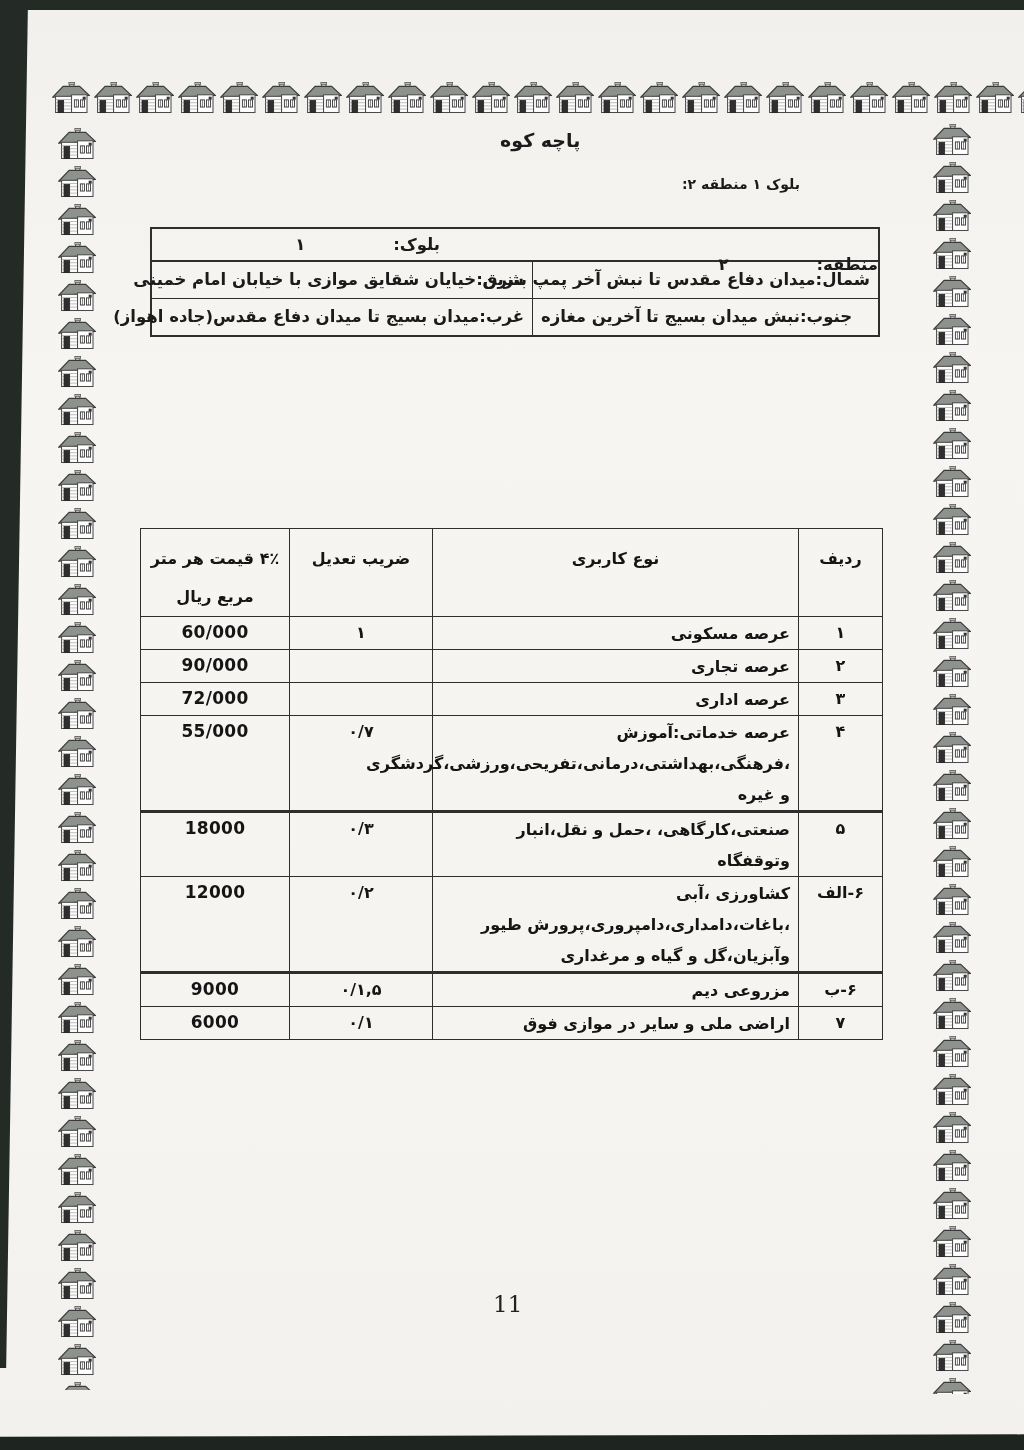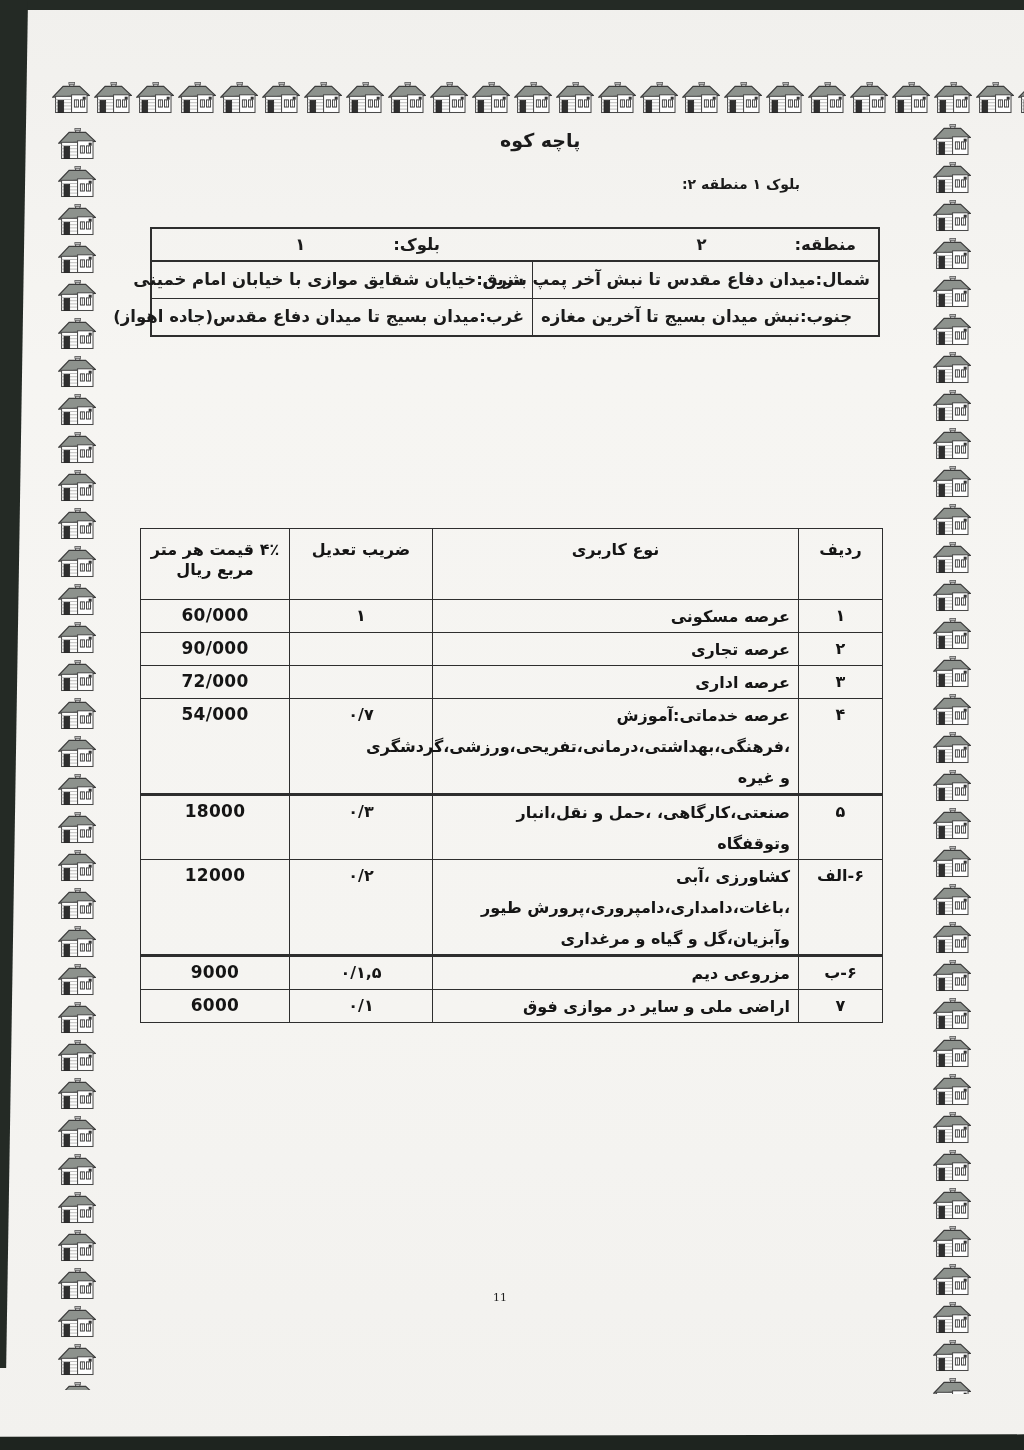--- a/index.html
+++ b/index.html
@@ -37,21 +37,21 @@
   }
 
   
   .loc-table {
     position:absolute; top:227px; left:150px; width:726px;
     border:2px solid #2e2e2e; background:transparent;
     direction:rtl; font-size:16.5px; font-weight:bold;
   }
   .t1-row1 { position:relative; height:31px; border-bottom:1.5px solid #2e2e2e; }
   .t1-pair { position:absolute; top:0; line-height:31px; white-space:nowrap; }
-  .t1-pair-region { right:22px; }
+  .t1-pair-region { right:0;margin-top:20px; }
   .t1-pair-block  { right:438px; }
   .t1-value { margin-right:88px; }
   .t1-grid { display:grid; grid-template-columns:346px 380px; direction:rtl; }
   .t1-cell {
     border-top:1.5px solid #2e2e2e; min-height:36px; line-height:36px;
     text-align:left; padding:0 8px; white-space:nowrap;
   }
   .t1-cell.west-col { border-left:none; }
   .t1-grid .t1-cell:first-child { border-left:1.5px solid #2e2e2e; }
 
@@ -62,34 +62,34 @@
     direction:rtl; font-size:16px; font-weight:bold; color:#151515;
   }
   .price-table col.c-row   { width:84px; }
   .price-table col.c-usage { width:366px; }
   .price-table col.c-coef  { width:143px; }
   .price-table col.c-price { width:149px; }
   .price-table th, .price-table td {
     border:1.6px solid #2e2e2e; padding:0 8px; vertical-align:top;
   }
   .price-table thead tr { height:71px; }
-  .price-table th { font-weight:bold; text-align:center; padding-top:11px; line-height:20px; }
+  .price-table th { font-weight:bold; text-align:center; padding-top:11px; line-height:38px; }
   .price-table td { line-height:29px; padding-top:1px; }
   .price-table td.cell-row   { text-align:center; }
   .price-table td.cell-usage { text-align:right; line-height:31px; }
   .price-table td.cell-coef  { text-align:center; }
   .price-table td.cell-price { text-align:center; direction:ltr; font-size:17px; letter-spacing:0.3px;margin-left:36px; }
   tr.h29 { height:29px; } tr.h30 { height:30px; }
   tr.h93 { height:93px; } tr.h61 { height:61px; }
   tr.thick-top td { border-top-width:3px; }
 
   
   .page-number {
     position:absolute; top:1291px; left:493px;
-    font-family:"DejaVu Serif", serif; font-size:11px; color:#222;
+    font-family:"DejaVu Serif", serif; font-size:23px; color:#222;
   }
 </style>
 </head>
 <body>
 
 <div class="edge-top"></div>
 <div class="edge-left"></div>
 <div class="edge-bottom"></div>
 
 <div class="houses-top">
@@ -1532,21 +1532,21 @@
     <tr class="h29">
       <td class="cell-row">۳</td>
       <td class="cell-usage">عرصه اداری</td>
       <td class="cell-coef"></td>
       <td class="cell-price">72/000</td>
     </tr>
     <tr class="h93">
       <td class="cell-row">۴</td>
       <td class="cell-usage">عرصه خدماتی:آموزش ،فرهنگی،بهداشتی،درمانی،تفریحی،ورزشی،گردشگری و غیره</td>
       <td class="cell-coef">۰/۷</td>
-      <td class="cell-price">54/000</td>
+      <td class="cell-price">55/000</td>
     </tr>
     <tr class="h29 thick-top">
       <td class="cell-row">۵</td>
       <td class="cell-usage">صنعتی،کارگاهی، ،حمل و نقل،انبار وتوقفگاه</td>
       <td class="cell-coef">۰/۳</td>
       <td class="cell-price">18000</td>
     </tr>
     <tr class="h61">
       <td class="cell-row">۶-الف</td>
       <td class="cell-usage">کشاورزی ،آبی ،باغات،دامداری،دامپروری،پرورش طیور وآبزیان،گل و گیاه و مرغداری</td>

